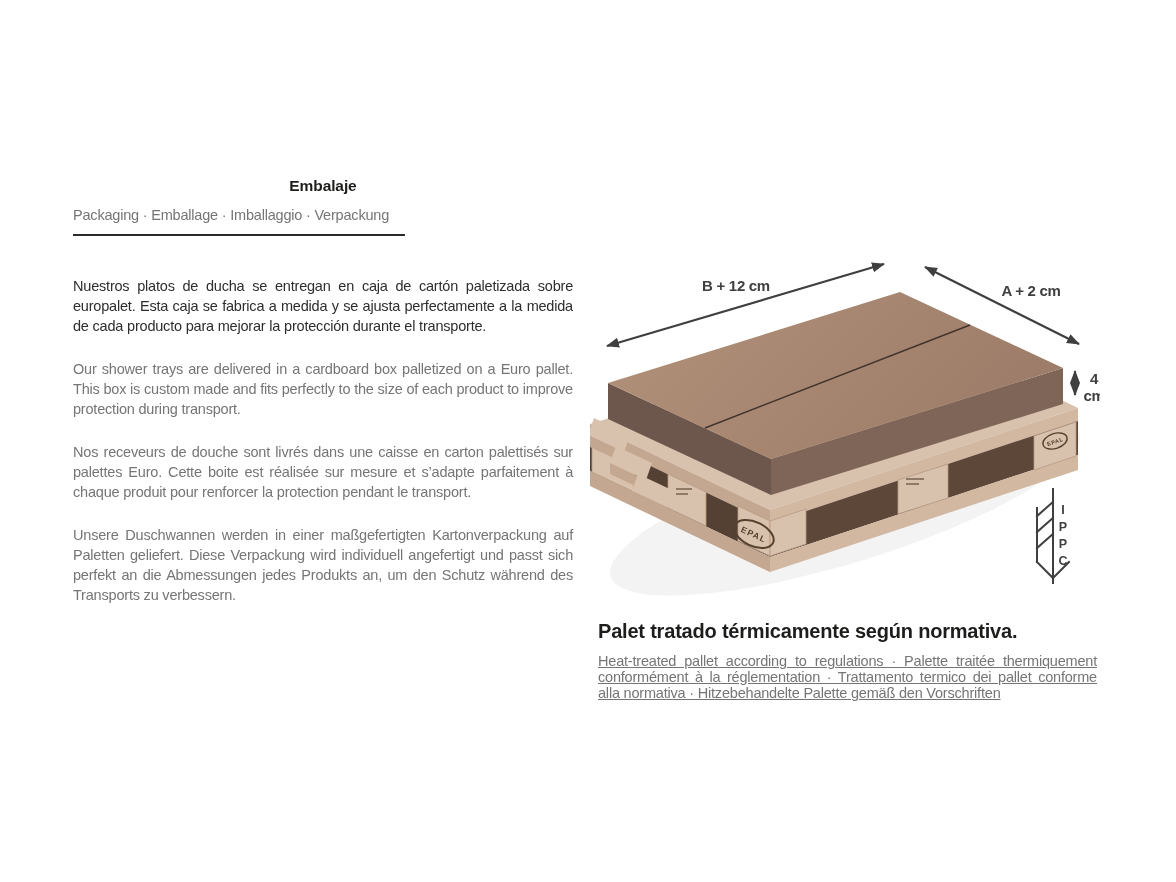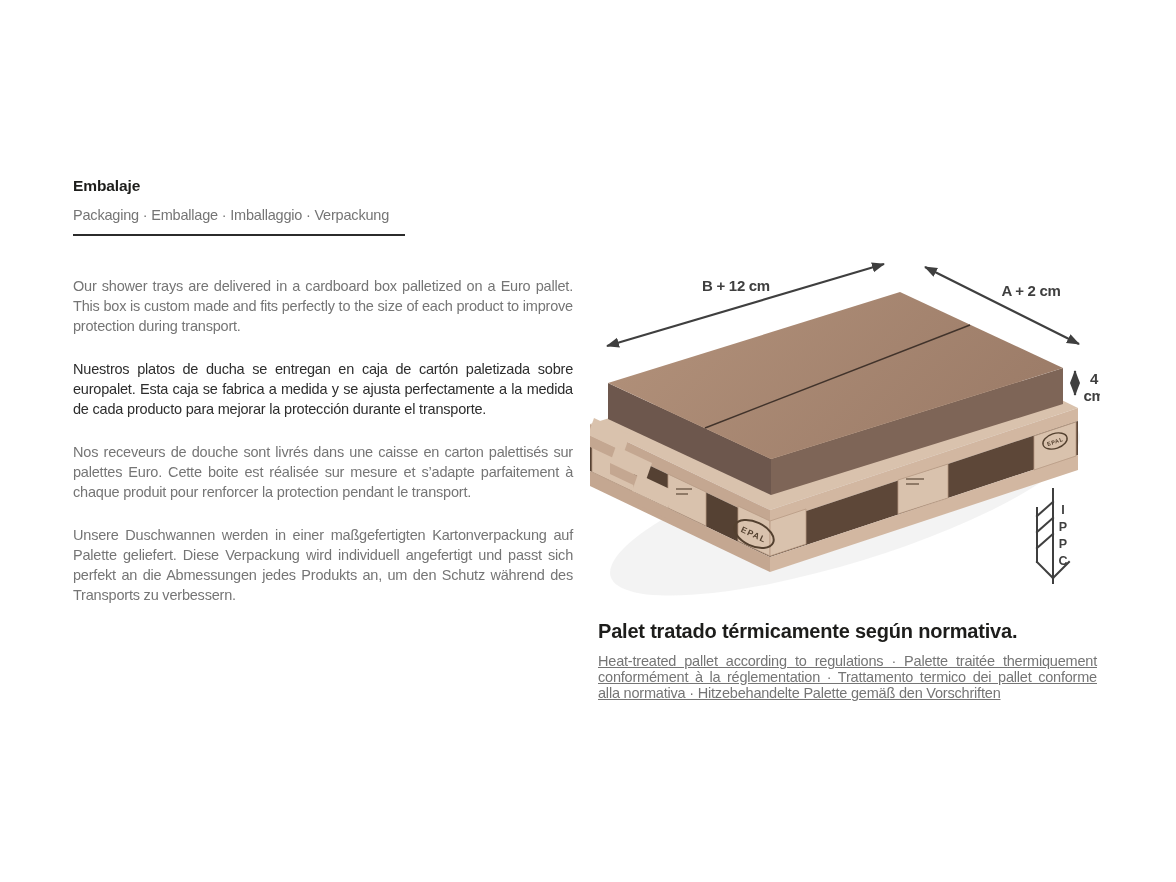--- a/index.html
+++ b/index.html
@@ -8,21 +8,21 @@
     --box_side:#7e6557; --wood:#d9c2ad; --wood2:#d2b7a1; --wood_mid:#c4a791;
     --cavity:#55413_3; --stamp:#53402f;
   }
   html,body{margin:0;padding:0;background:#fff;}
   body{
     width:1176px;height:882px;position:relative;overflow:hidden;
     font-family:"Liberation Sans",sans-serif;
     -webkit-font-smoothing:antialiased;
   }
   .header{position:absolute;left:73px;top:176px;width:500px;}
-  .title{font-size:15.5px;font-weight:bold;color:var(--title);line-height:19px;letter-spacing:-0.1px;}
+  .title{font-size:15.5px;font-weight:bold;color:var(--title);line-height:19px;letter-spacing:-0.1px;text-align:center;}
   .subtitle{font-size:14.5px;color:var(--text_gray);margin-top:12px;letter-spacing:-0.2px;}
   .rule{position:absolute;left:73px;top:234px;width:332px;height:2px;background:var(--rule);}
   .bodycol{position:absolute;left:73px;top:276px;width:500px;}
   p.para{margin:0 0 23px 0;font-size:14.5px;line-height:20px;letter-spacing:-0.2px;
          text-align:justify;color:var(--text_gray);}
   p.para.dark{color:var(--text_dark);}
   .caption{position:absolute;left:598px;top:621px;width:499px;}
   .caption-title{font-size:20px;font-weight:bold;color:var(--title);line-height:20px;letter-spacing:-0.2px;}
   .caption-text{font-size:14.5px;line-height:16px;color:var(--text_gray);text-align:justify;letter-spacing:-0.2px;margin-top:12px;text-decoration:underline;}
   svg.illus{position:absolute;left:590px;top:250px;width:510px;height:360px;}
@@ -38,24 +38,24 @@
 </head>
 <body>
 
 <div class="header">
   <div class="title">Embalaje</div>
   <div class="subtitle">Packaging · Emballage · Imballaggio · Verpackung</div>
 </div>
 <div class="rule"></div>
 
 <div class="bodycol">
+  <p class="para dark" lang="es">Nuestros platos de ducha se entregan en caja de cartón paletizada sobre europalet. Esta caja se fabrica a medida y se ajusta perfectamente a la medida de cada producto para mejorar la protección durante el transporte.</p>
   <p class="para" lang="en">Our shower trays are delivered in a cardboard box palletized on a Euro pallet. This box is custom made and fits perfectly to the size of each product to improve protection during transport.</p>
-  <p class="para dark" lang="es">Nuestros platos de ducha se entregan en caja de cartón paletizada sobre europalet. Esta caja se fabrica a medida y se ajusta perfectamente a la medida de cada producto para mejorar la protección durante el transporte.</p>
   <p class="para" lang="fr">Nos receveurs de douche sont livrés dans une caisse en carton palettisés sur palettes Euro. Cette boite est réalisée sur mesure et s’adapte parfaitement à chaque produit pour renforcer la protection pendant le transport.</p>
-  <p class="para" lang="de">Unsere Duschwannen werden in einer maßgefertigten Kartonverpackung auf Palette geliefert. Diese Verpackung wird individuell angefertigt und passt sich perfekt an die Abmessungen jedes Produkts an, um den Schutz während des Transports zu verbessern.</p>
+  <p class="para" lang="de">Unsere Duschwannen werden in einer maßgefertigten Kartonverpackung auf Paletten geliefert. Diese Verpackung wird individuell angefertigt und passt sich perfekt an die Abmessungen jedes Produkts an, um den Schutz während des Transports zu verbessern.</p>
 </div>
 
 <svg class="illus" viewBox="590 250 510 360" xmlns="http://www.w3.org/2000/svg">
   <defs>
     <linearGradient id="gtop" x1="0" y1="0" x2="1" y2="0.35">
       <stop offset="0" style="stop-color:var(--box_top_light)"></stop>
       <stop offset="1" style="stop-color:var(--box_top)"></stop>
     </linearGradient>
     <marker id="ah" markerUnits="userSpaceOnUse" markerWidth="14" markerHeight="11" refX="12" refY="5" orient="auto-start-reverse">
       <path d="M0,0 L13,5 L0,10 z" style="fill:var(--line)"></path>

